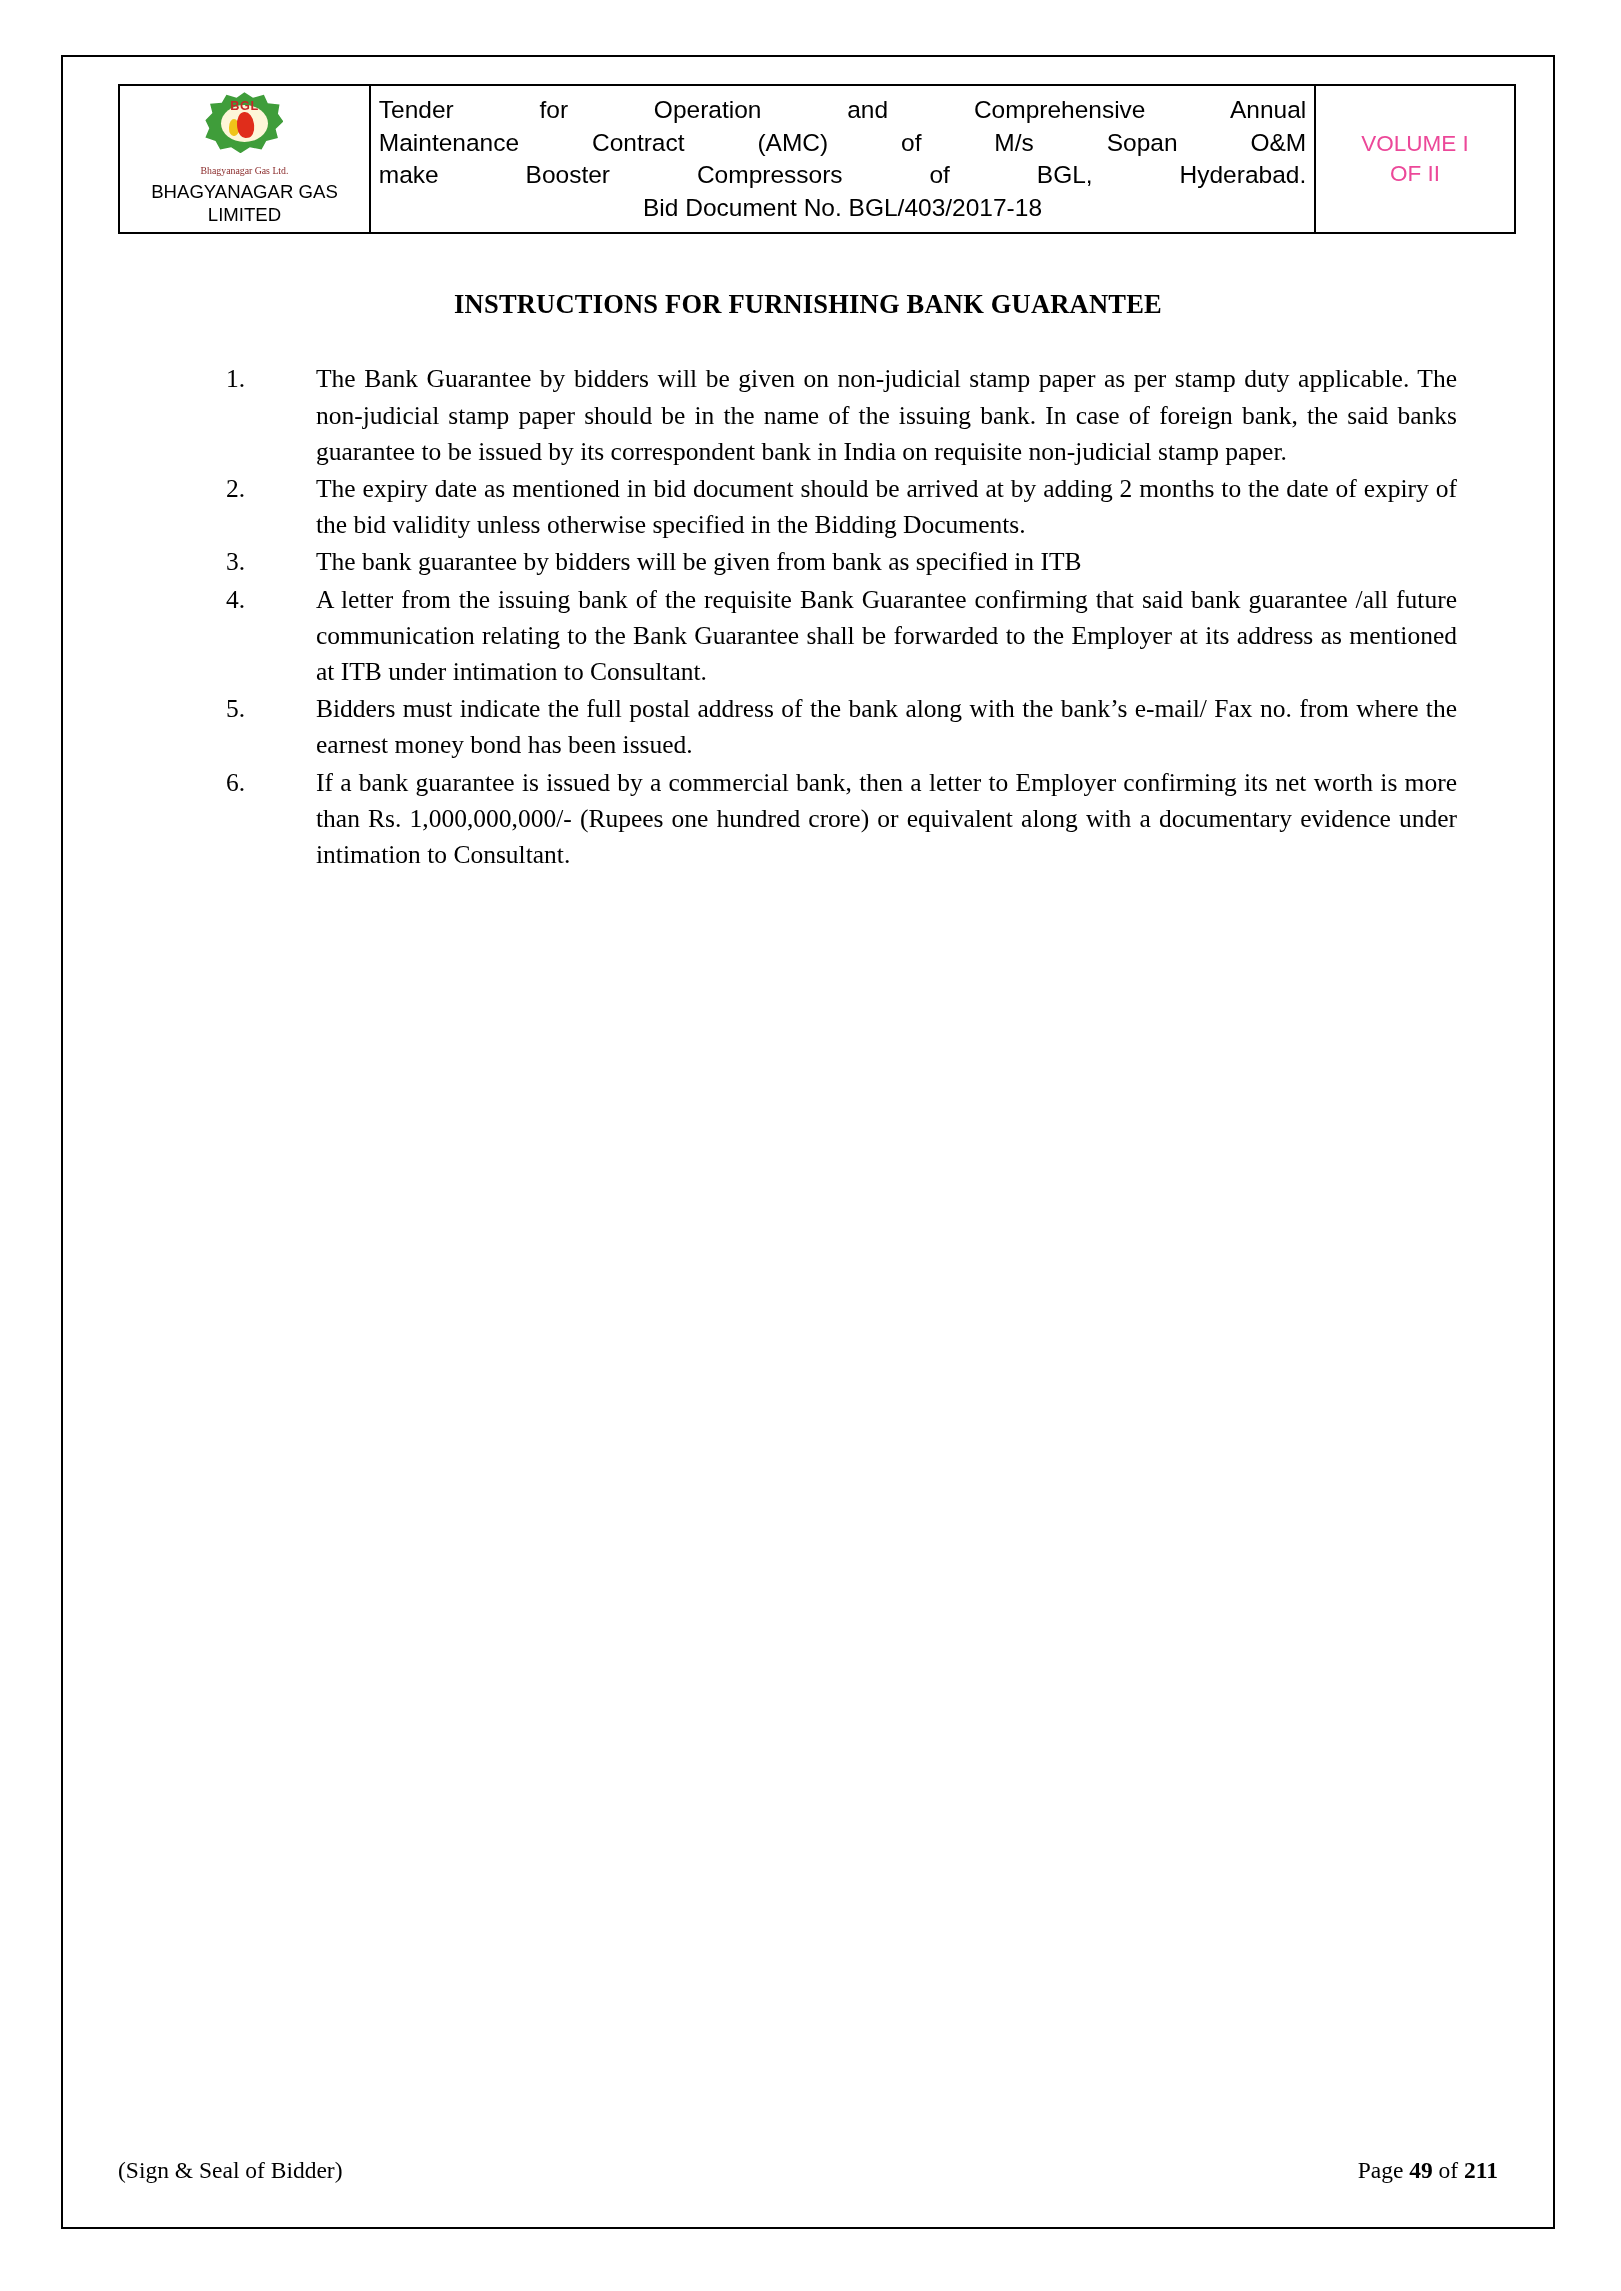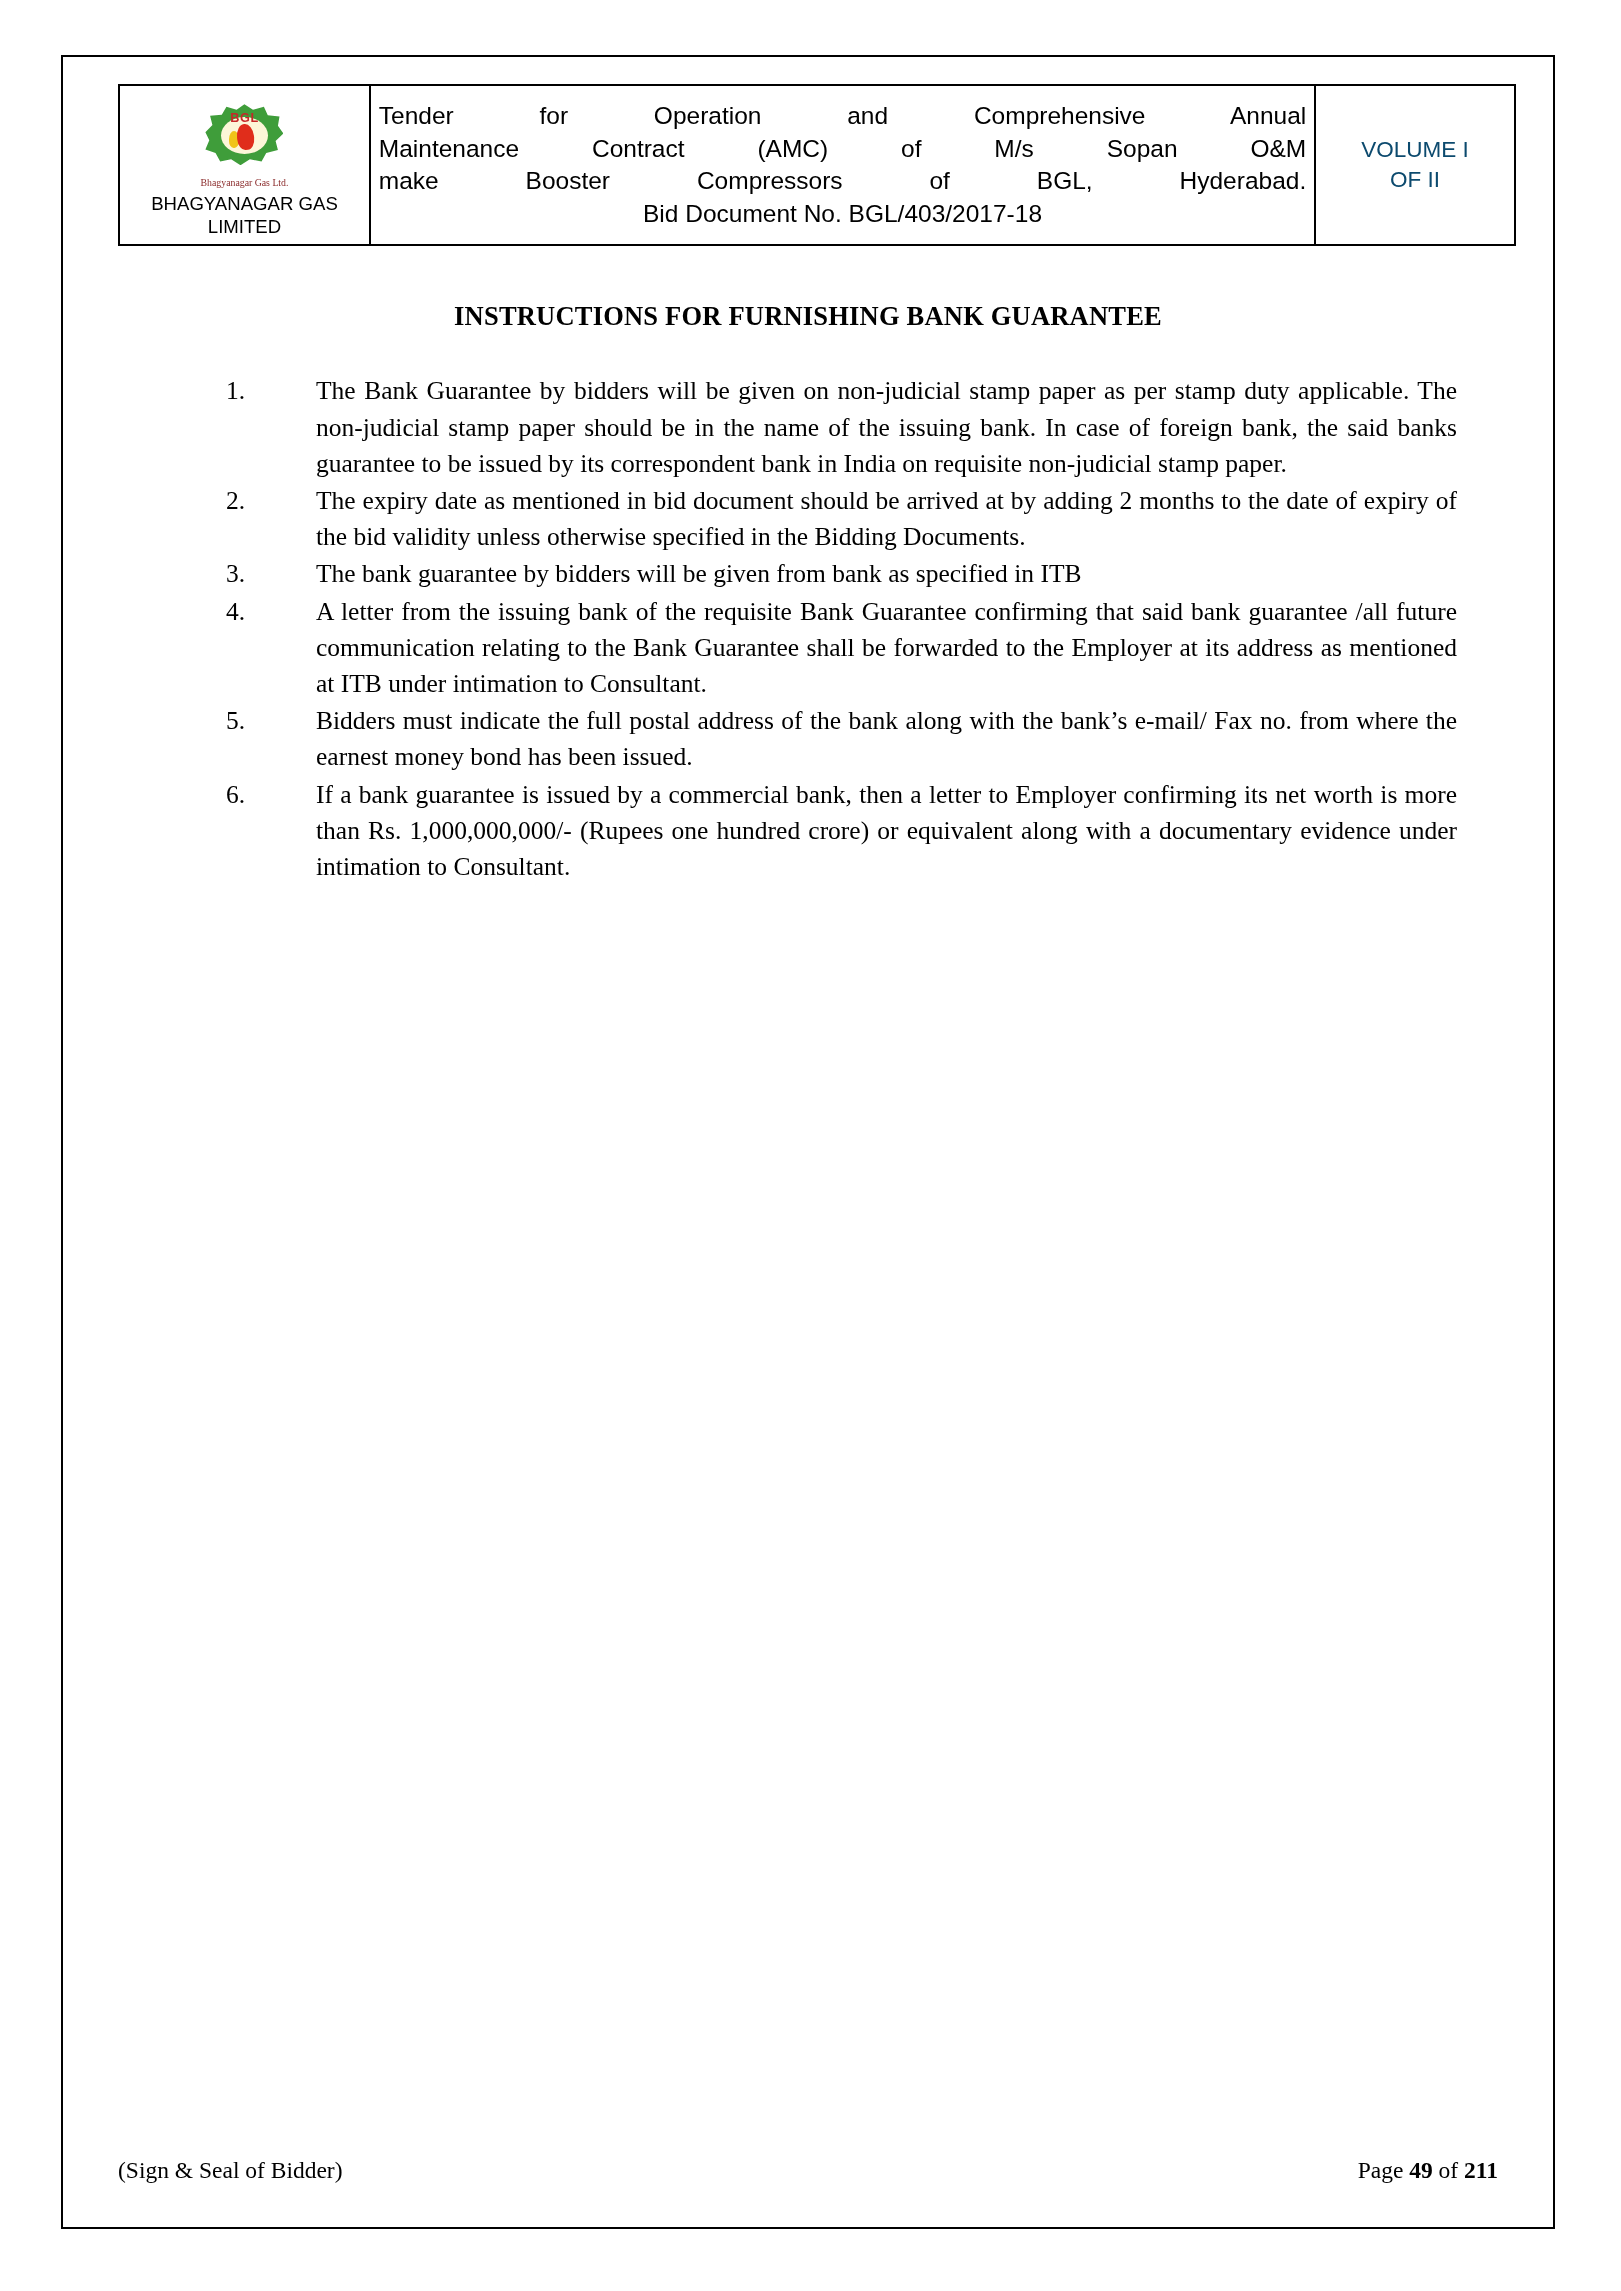--- a/index.html
+++ b/index.html
@@ -58,21 +58,21 @@
     padding: 9.8px 13.7px 11.8px 13.7px;
   }
   .cell-volume {
     width: 200px;
     text-align: center;
   }
 
   .logo-mark {
     width: 90px;
     height: 76px;
-    margin: 12px auto 2px auto;
+    margin: 0 auto 2px auto;
     position: relative;
   }
   .logo-burst {
     position: absolute;
     left: 5.9px;
     top: 0px;
     width: 78px;
     height: 61px;
     background: #3f9d3a;
     clip-path: polygon(50% 0%, 61% 9%, 75% 4%, 80% 18%, 95% 20%, 93% 35%,
@@ -145,21 +145,21 @@
     color: #000;
   }
   .title-line.last {
     text-align: left;
     text-align-last: center;
   }
   .volume-text {
     font-family: "Liberation Sans", sans-serif;
     font-size: 22.5px;
     line-height: 1.35;
-    color: #0c4a6e;
+    color: #ec4899;
   }
 
   
   .doc-heading {
     margin-top: 55px;
     text-align: center;
     font-size: 26.5px;
     font-weight: bold;
     letter-spacing: 0.2px;
   }

